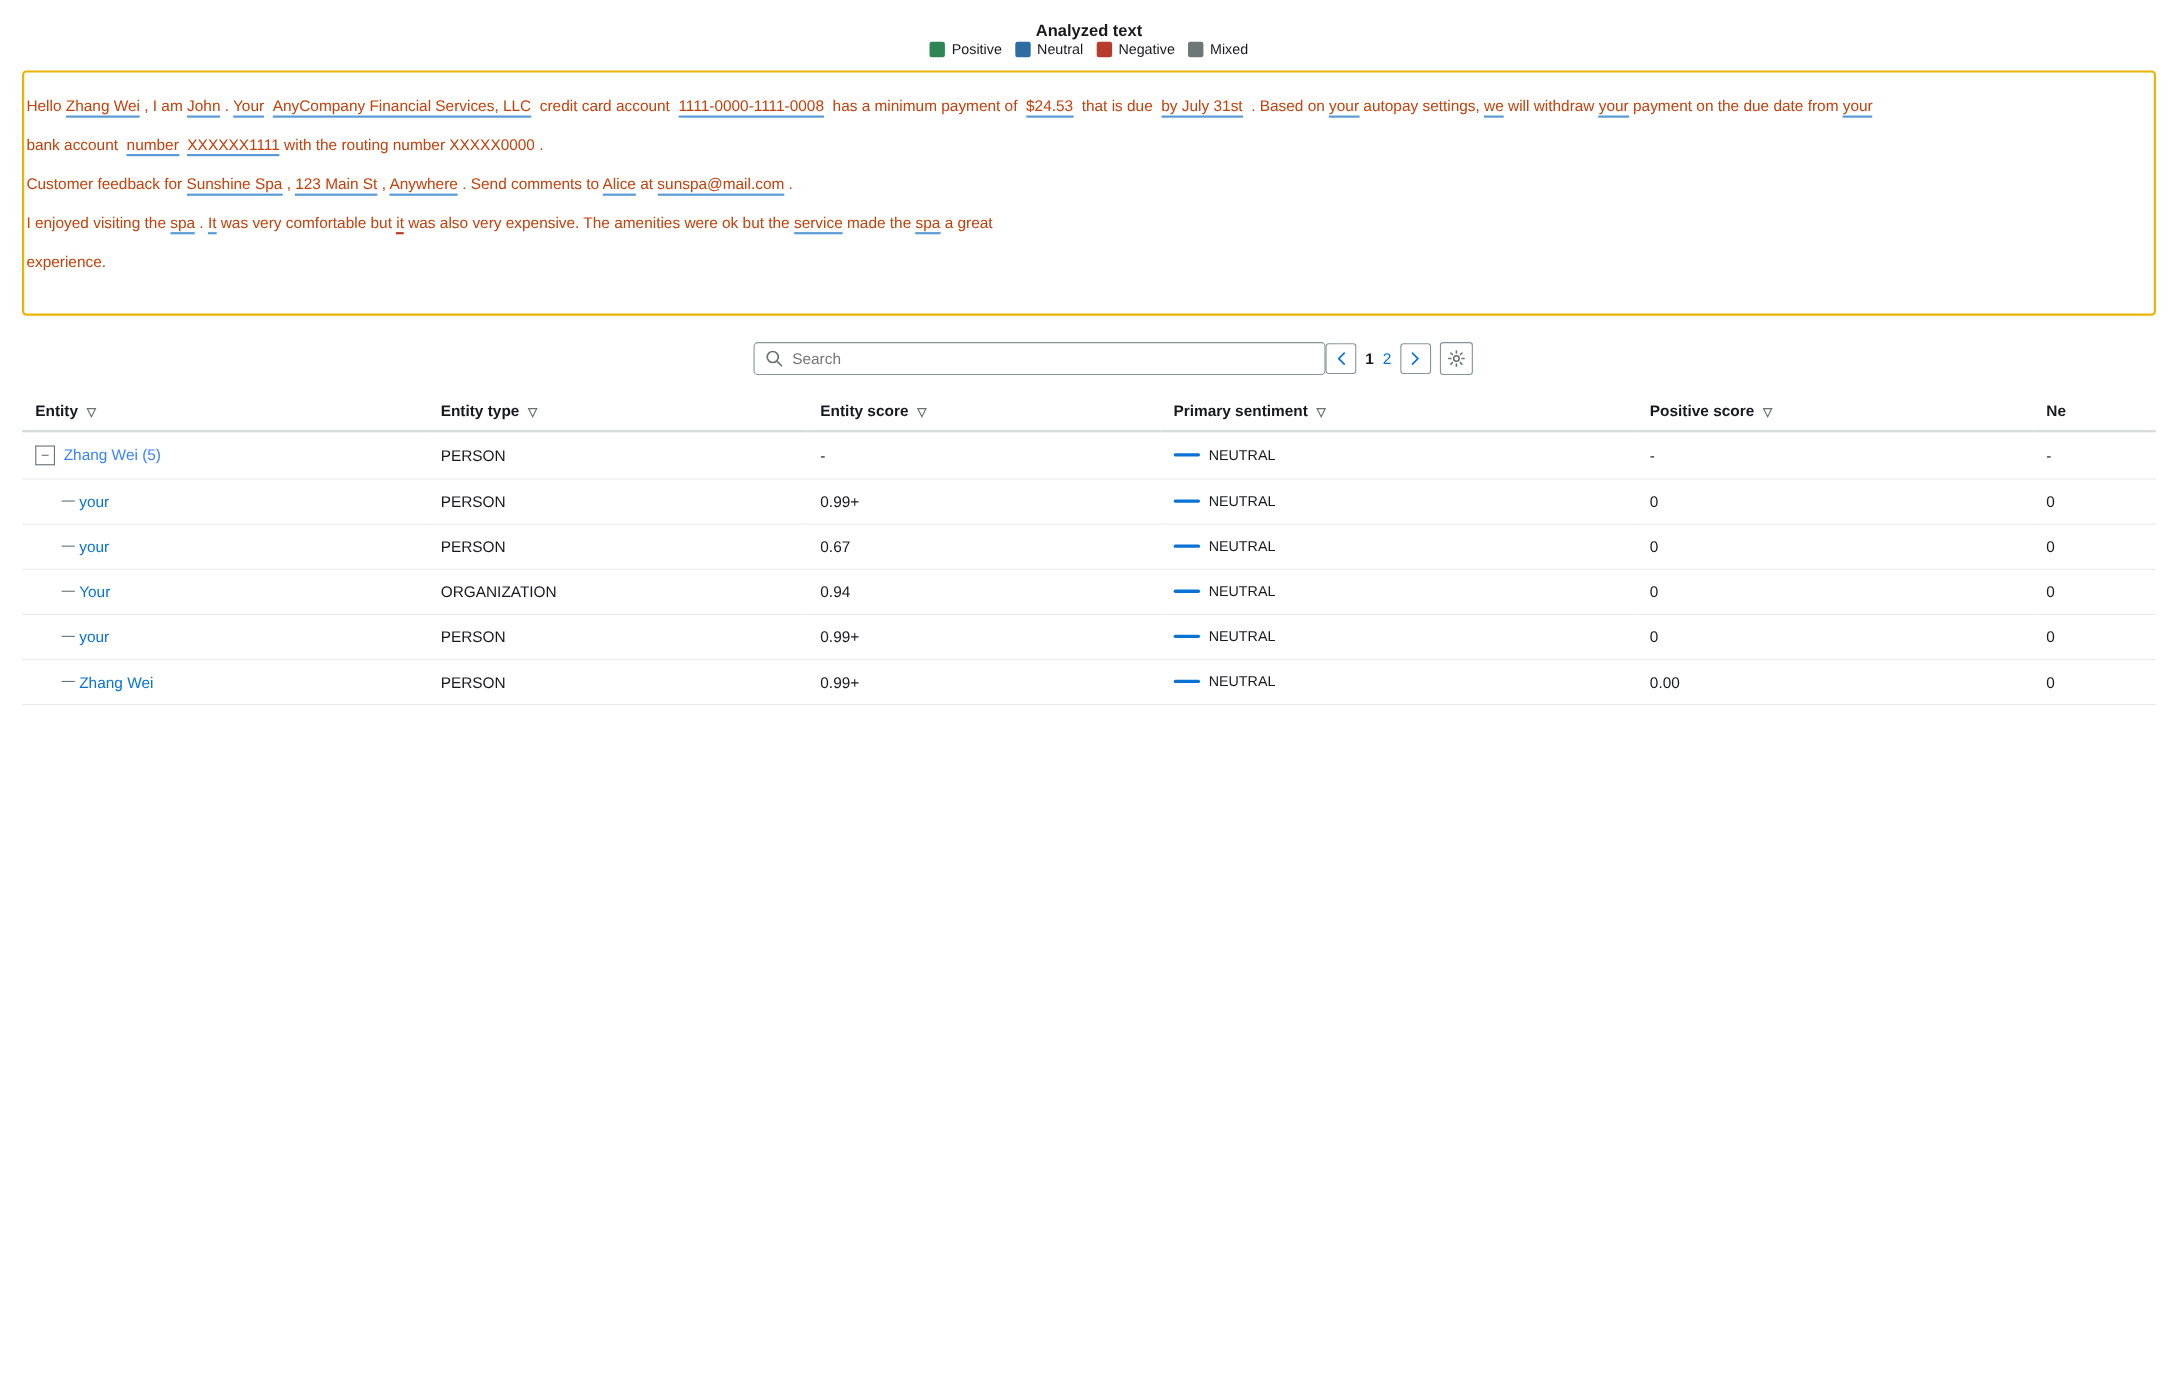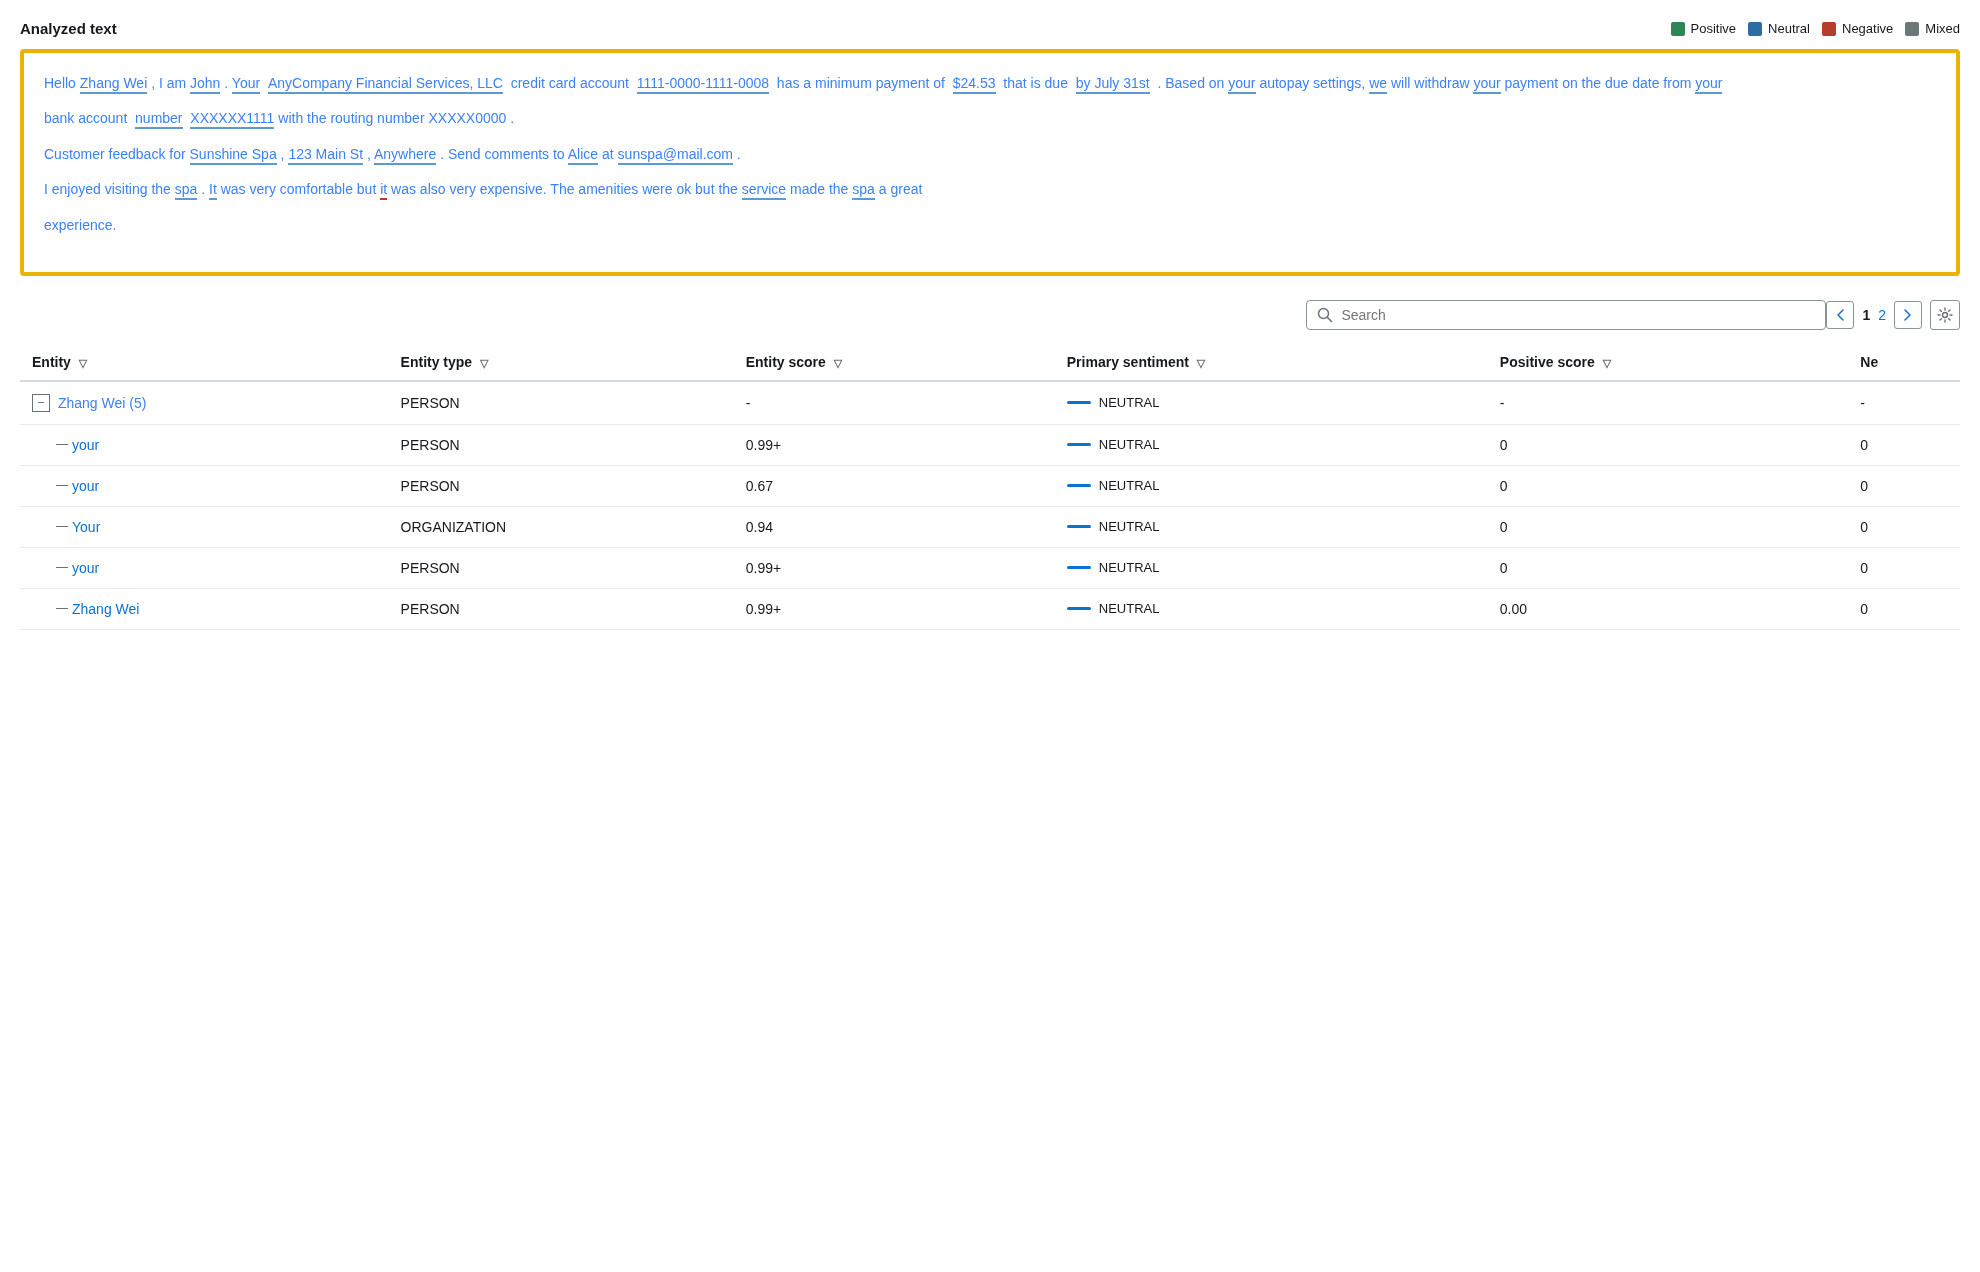--- a/index.html
+++ b/index.html
@@ -10,20 +10,21 @@
       color: #16191f;
       padding: 20px;
     }
 
     
     .header-row {
       display: flex;
       justify-content: space-between;
       align-items: center;
       margin-bottom: 12px;
+      flex-direction: column;
     }
     .header-title {
       font-weight: 700;
       font-size: 15px;
     }
     .legend {
       display: flex;
       gap: 12px;
       align-items: center;
     }
@@ -34,27 +35,27 @@
       font-size: 13px;
     }
     .legend-dot {
       width: 14px;
       height: 14px;
       border-radius: 2px;
     }
 
     
     .text-box {
-      border: 4px solid #eab308;
+      border: 2px solid #eab308;
       border-radius: 4px;
-      padding: 16px 20px;
+      padding: 16px 2px;
       line-height: 2.1;
       background: #fff;
       font-size: 14px;
-      color: #3b82f6;
+      color: #c2410c;
       margin-bottom: 24px;
     }
     .text-box p {
       margin-bottom: 6px;
     }
     .text-box p:last-child {
       margin-bottom: 16px;
     }
 
     
@@ -80,21 +81,21 @@
       width: 0; height: 0;
       border-left: 6px solid transparent;
       border-right: 6px solid transparent;
       border-top: 8px solid #16191f;
     }
 
     
     .controls-row {
       display: flex;
       align-items: center;
-      justify-content: flex-end;
+      justify-content: center;
       margin-bottom: 14px;
       padding-left: 44px;
     }
     .search-wrap {
       display: flex;
       align-items: center;
       border: 1px solid #879596;
       border-radius: 4px;
       padding: 6px 10px;
       width: 520px;

